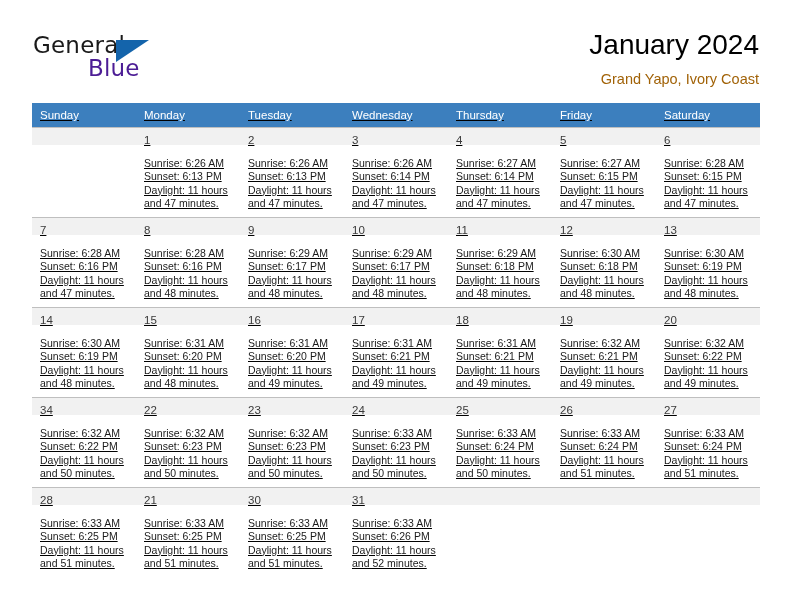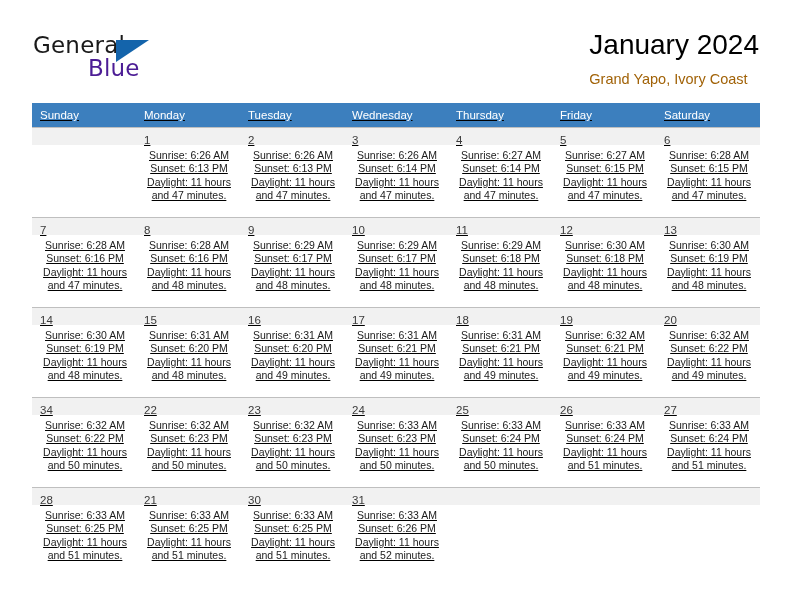--- a/index.html
+++ b/index.html
@@ -65,21 +65,21 @@
     width: 0;
     height: 0;
     border-left: 33px solid #1464ab;
     border-bottom: 22px solid transparent;
   }
 
   .title-block {
     position: absolute;
     right: 33px;
     top: 28px;
-    text-align: left;
+    text-align: right;
   }
   .cal-title {
     font-size: 28px;
     font-weight: 400;
     color: #000000;
     line-height: 34px;
     white-space: nowrap;
   }
   .cal-subtitle {
     margin-top: 8px;
@@ -127,22 +127,21 @@
     height: 17px;
     padding: 2px 0 0 8px;
     box-sizing: border-box;
   }
   .daynum {
     font-size: 11.5px;
     color: #3a3a3a;
     line-height: 15px;
   }
   .cell-body {
-    padding: 4px 6px 0 8px;
-    text-align: center;
+    padding: 12px 6px 0 8px;
   }
   .cell-line {
     font-size: 10.5px;
     color: #1a1a1a;
     line-height: 13.4px;
     white-space: nowrap;
   }
   td.empty .daynum-bar { background: #f1f1f1; }
   td.empty .cell-body { visibility: hidden; }
 </style>

